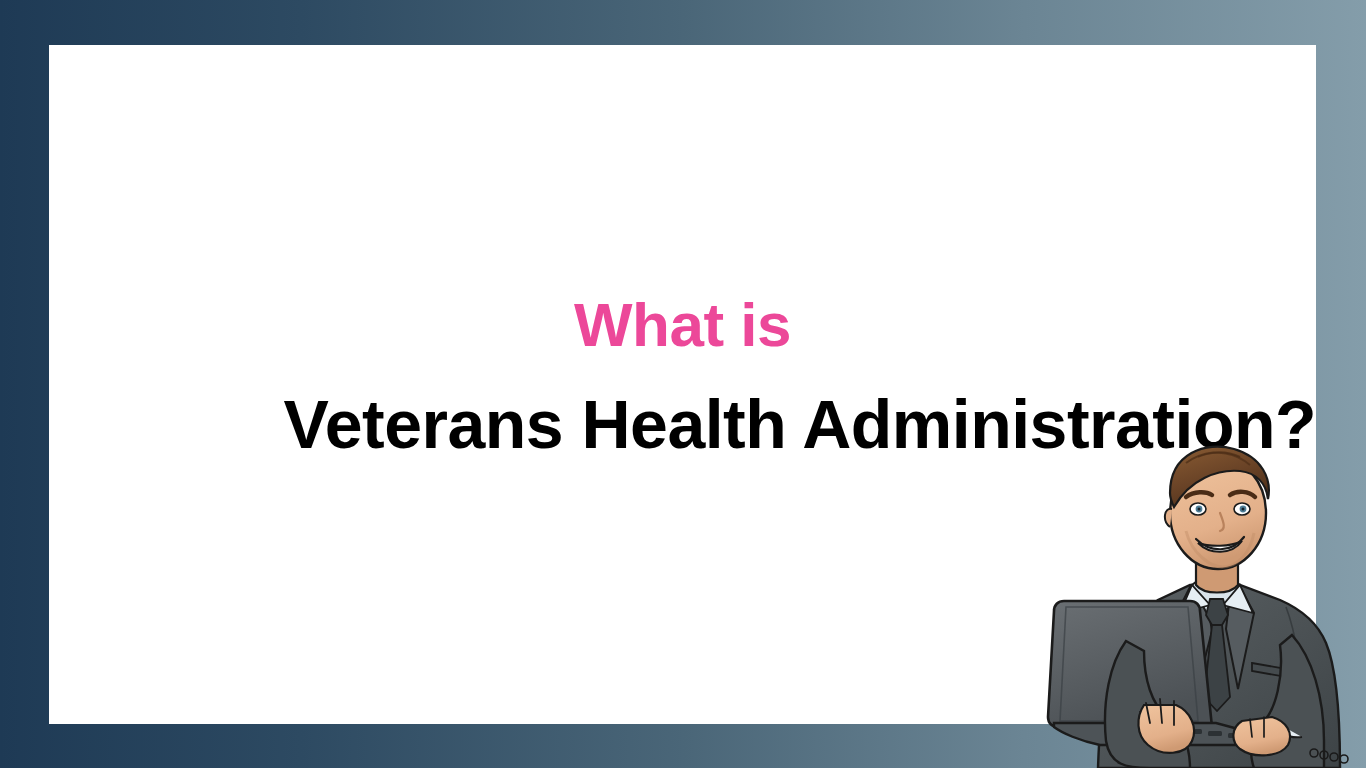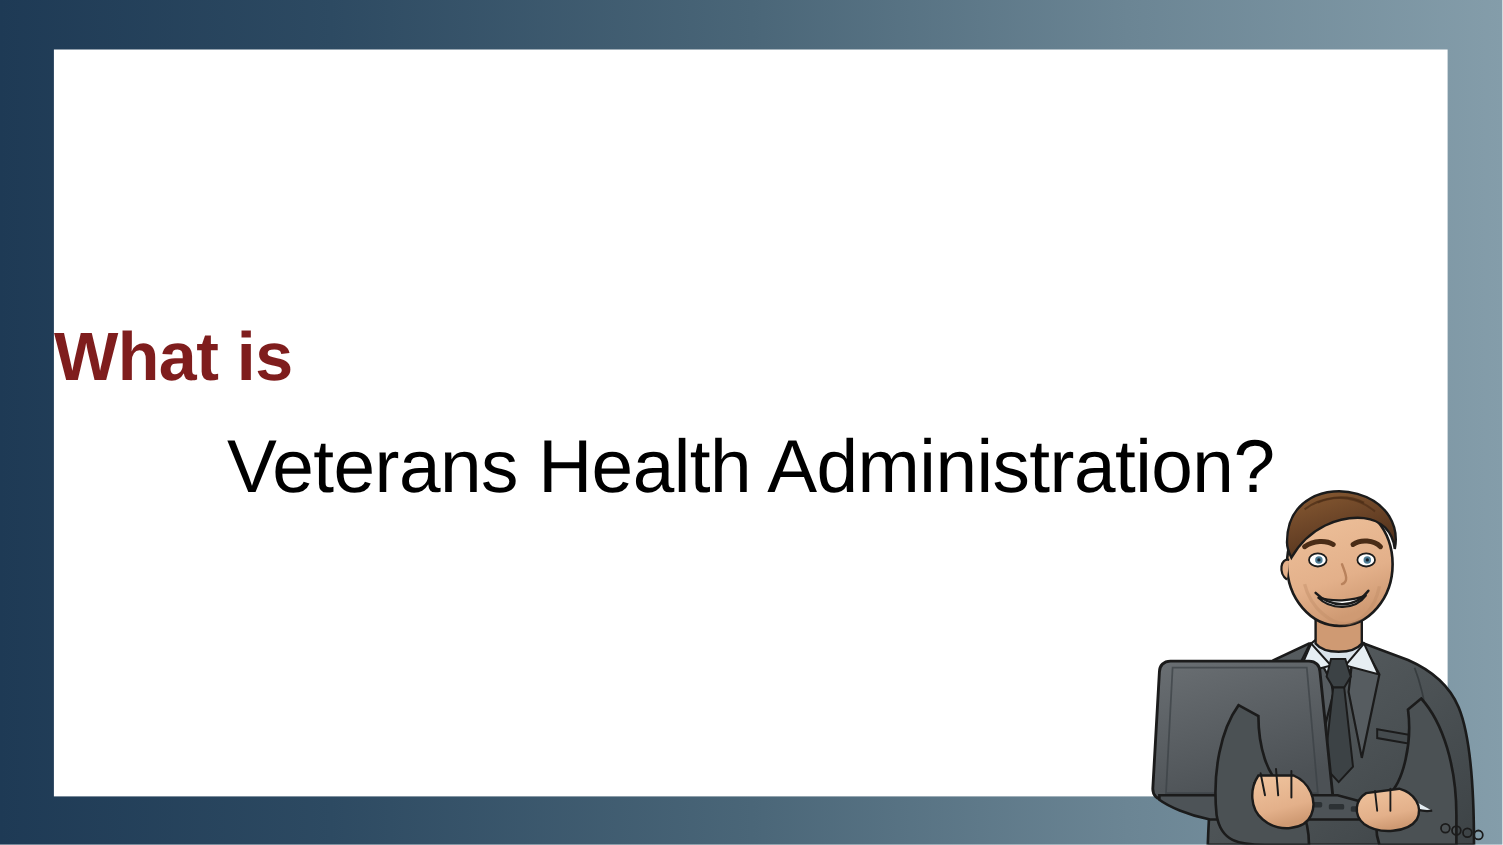--- a/index.html
+++ b/index.html
@@ -22,34 +22,34 @@
     overflow:hidden;
   }
   .title-block {
     position:absolute;
     left:0; top:0; width:100%;
     text-align:center;
   }
   .title-line-1 {
     position:absolute;
     left:0; top:249px; width:100%;
-    text-align:left;
+    text-align:center;
     font-size:62px;
     font-weight:bold;
-    color:#7f1d1d;
+    color:#ec4899;
     letter-spacing:-0.5px;
     line-height:1;
     white-space:nowrap;
   }
   .title-line-2 {
     position:absolute;
     left:0; top:345px; width:100%;
-    text-align:center;
+    text-align:right;
     font-size:68px;
-    font-weight:normal;
+    font-weight:bold;
     color:#000000;
     letter-spacing:-0.5px;
     line-height:1;
     white-space:nowrap;
   }
 
   
   .person-illustration {
     position:absolute;
     left:1040px; top:435px;

